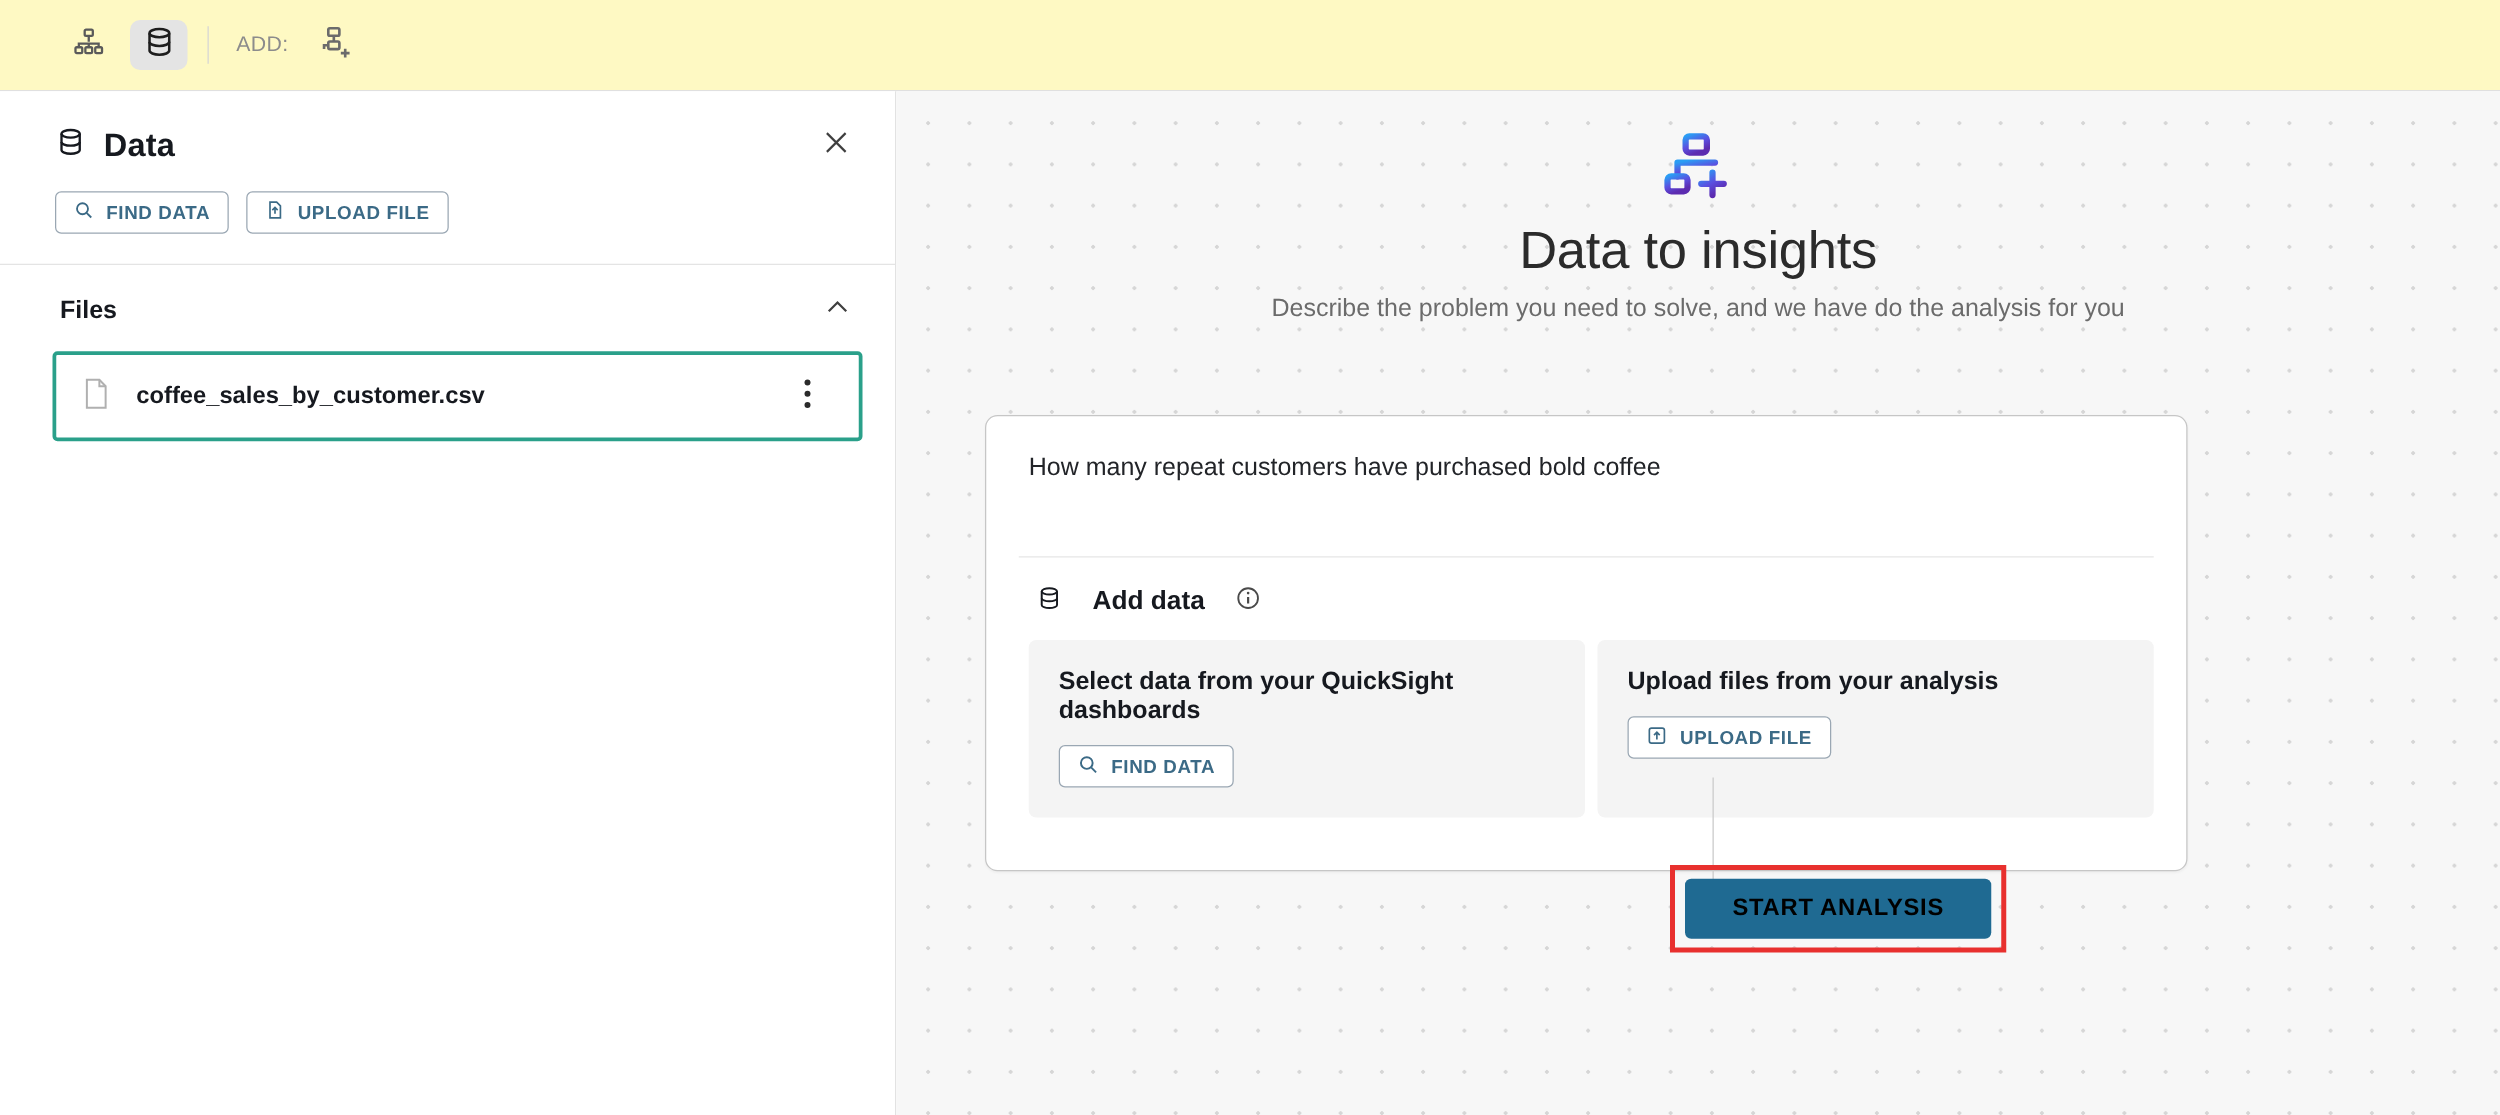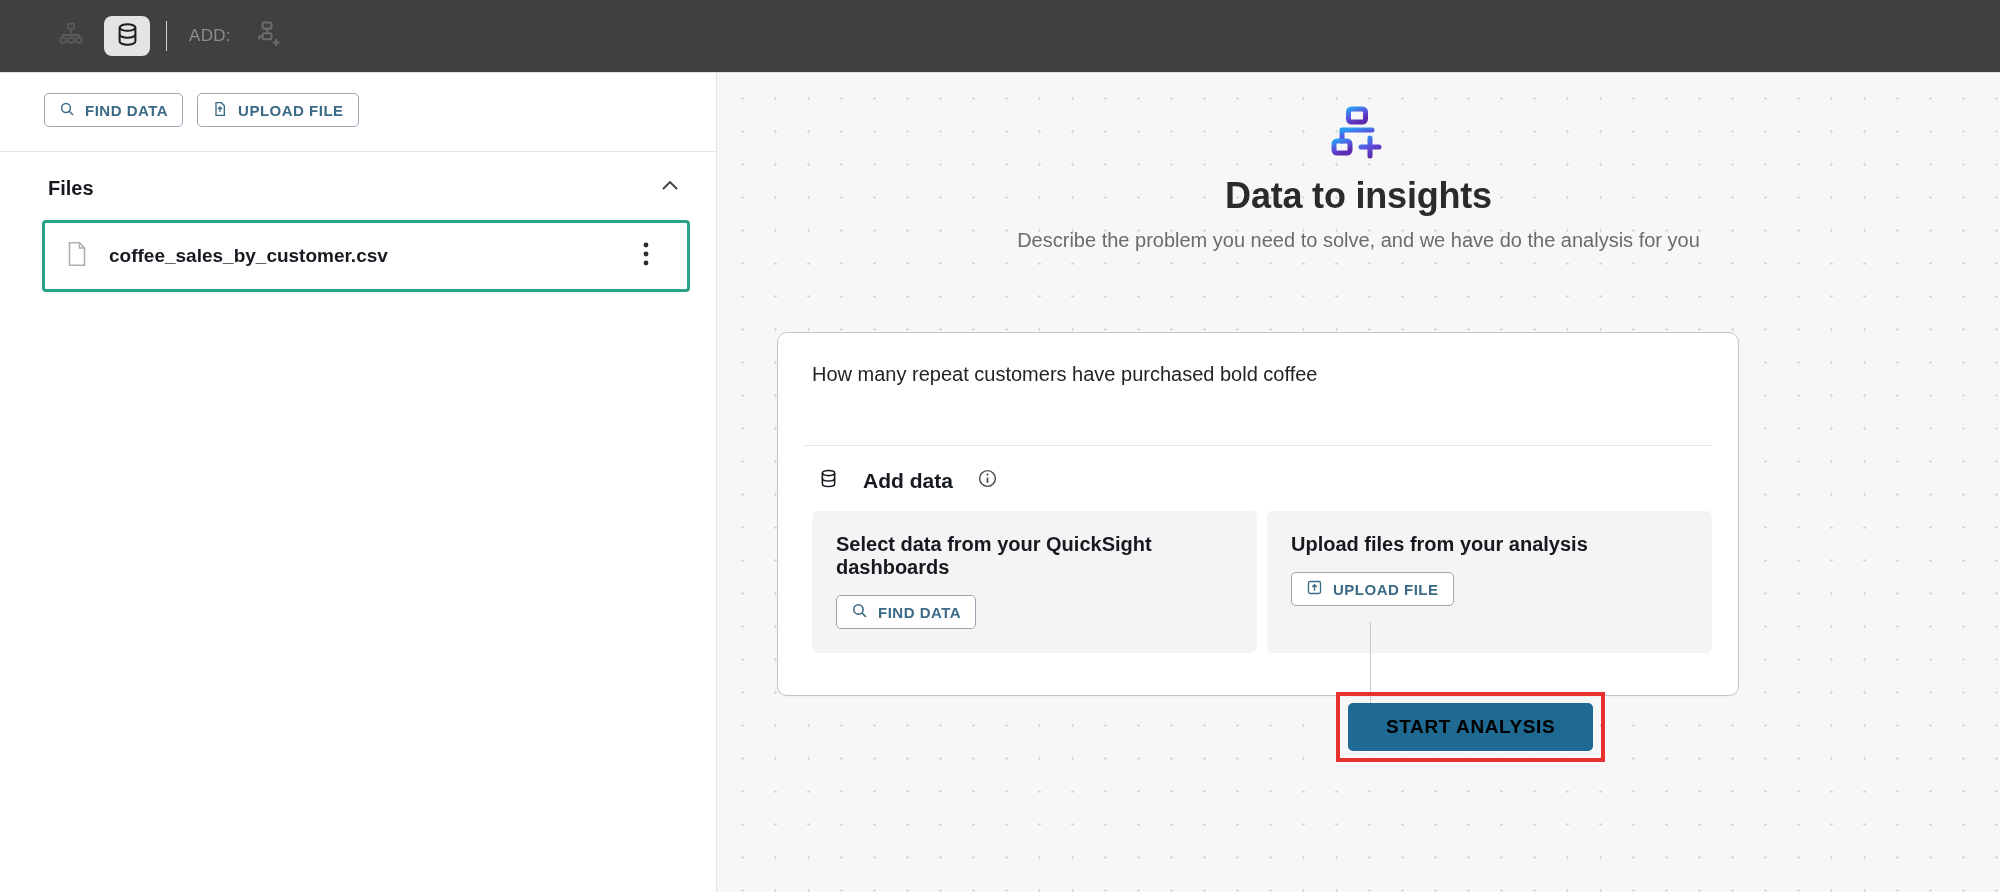--- a/index.html
+++ b/index.html
@@ -11,21 +11,21 @@
     overflow: hidden;
   }
 
   
   .toolbar {
     height: 72px;
     display: flex;
     align-items: center;
     padding-left: 48px;
     gap: 10px;
-    background: #404040;
+    background: #fef9c3;
   }
   .tool-btn {
     width: 46px; height: 40px;
     display: flex; align-items: center; justify-content: center;
     border-radius: 8px;
     cursor: pointer;
   }
   .tool-btn.active { background: #e4e4e4; }
   .tool-sep {
     width: 1px; height: 30px; background: #d5d5d5;
@@ -128,30 +128,30 @@
   }
 
   .hero {
     position: absolute;
     left: 0; right: 0;
     top: 32px;
     text-align: center;
   }
   .hero-icon { display: block; margin: 0 auto 4px; }
   .hero-title {
-    font-size: 36px; color: #2b2b2b; font-weight: bold;
+    font-size: 42px; color: #2b2b2b; font-weight: normal;
     letter-spacing: -.2px;
   }
   .hero-sub {
     font-size: 20px; color: #6b6b6b; margin-top: 12px;
   }
 
   .prompt-card {
     position: absolute;
-    left: 60px;
+    left: 71px;
     top: 259px;
     width: 962px;
     background: #ffffff;
     border: 1px solid #c6c6c6;
     border-radius: 10px;
     box-shadow: 0 1px 2px rgba(0,0,0,.04);
   }
   .prompt-text {
     padding: 30px 34px 0 34px;
     font-size: 20px;
@@ -260,20 +260,39 @@
         <path d="M4.5 16.5v-2.6h2.9"></path>
       </svg>
     </span>
   </div>
 </div>
 
 <div class="workspace">
 
   <div class="sidepanel">
 
+    <div class="panel-head">
+      <div class="panel-title-row">
+        <span>
+          <svg width="25" height="25" viewBox="0 0 24 24" fill="none" stroke="#16191f" stroke-width="1.8">
+            <ellipse cx="12" cy="5.8" rx="7" ry="2.9"></ellipse>
+            <path d="M5 5.8v12.4c0 1.6 3.1 2.9 7 2.9s7-1.3 7-2.9V5.8"></path>
+            <path d="M5 12c0 1.6 3.1 2.9 7 2.9s7-1.3 7-2.9"></path>
+          </svg>
+        </span>
+        <span class="panel-title">Data</span>
+        <span class="panel-close">
+          <span>
+            <svg width="24" height="24" viewBox="0 0 24 24" fill="none" stroke="#3f3f3f" stroke-width="1.7">
+              <path d="M4.5 4.5l15 15M19.5 4.5l-15 15"></path>
+            </svg>
+          </span>
+        </span>
+      </div>
+    </div>
 
     <div class="panel-actions">
       <button class="btn-outline">
         <span>
           <svg width="16" height="16" viewBox="0 0 24 24" fill="none" stroke="#3b6a86" stroke-width="2.2">
             <circle cx="10.5" cy="10.5" r="6.6"></circle>
               <path d="M15.4 15.4L21 21"></path>
           </svg>
         </span>
         <span>FIND DATA</span>

